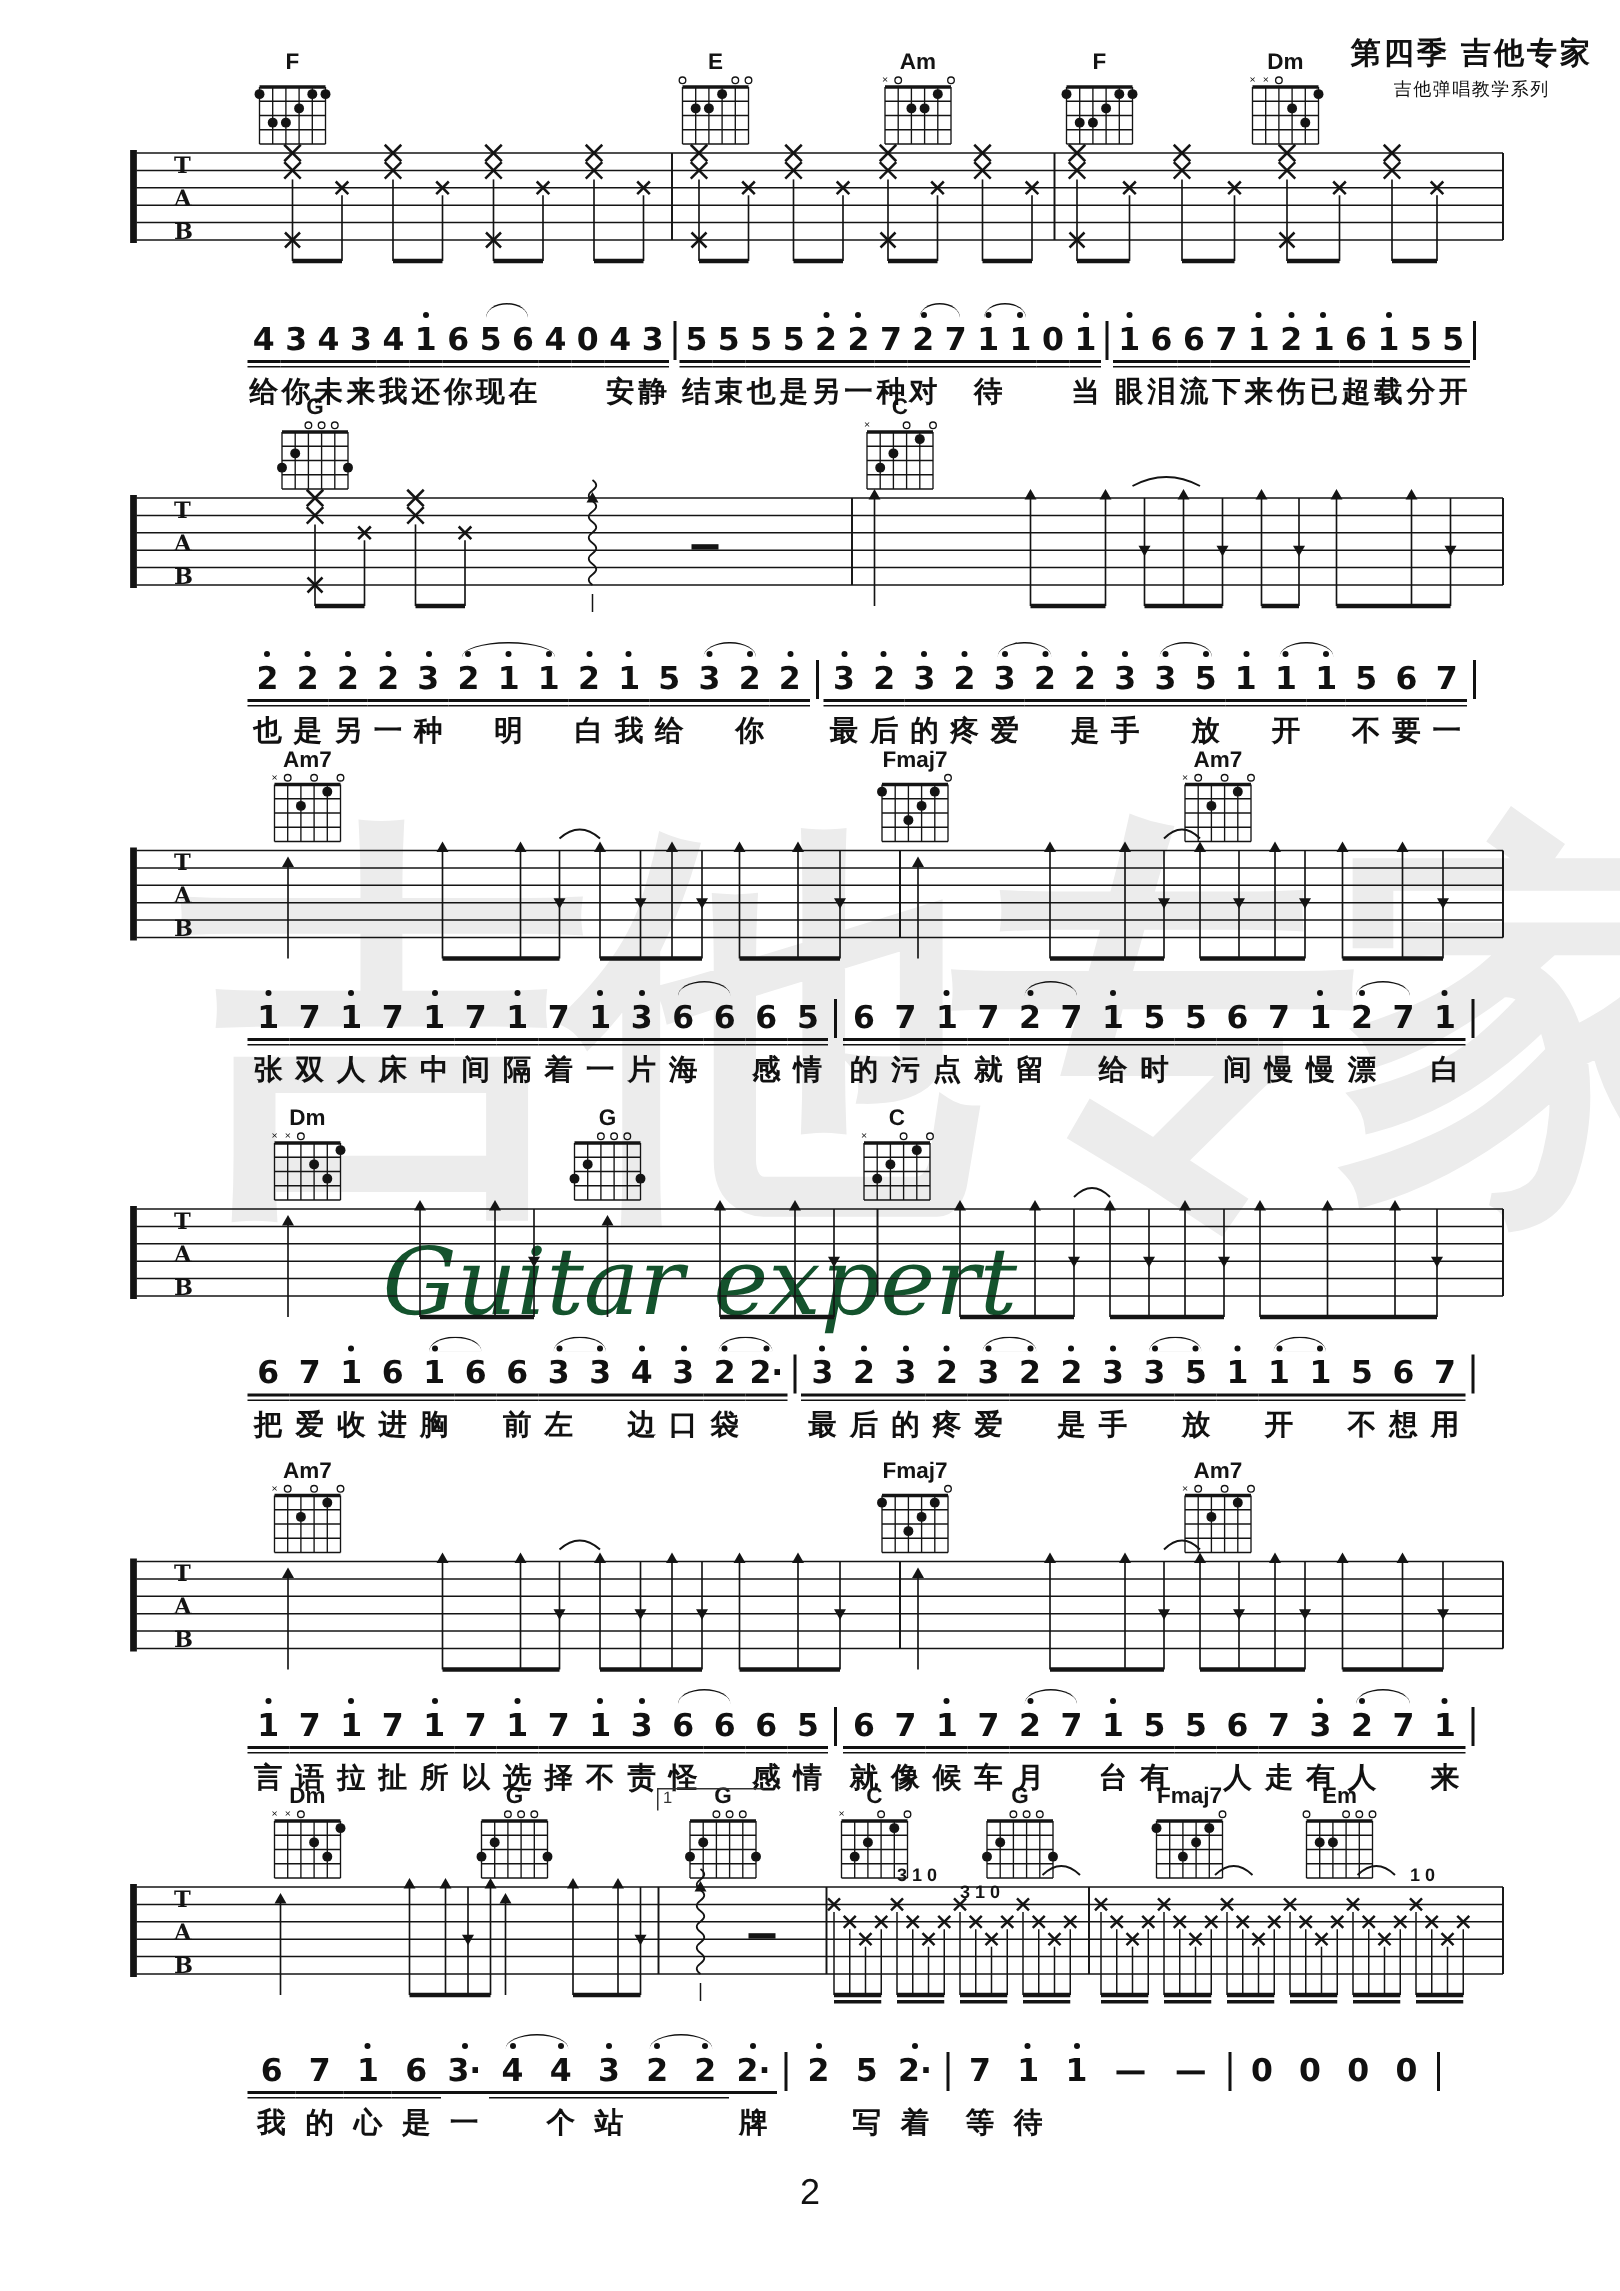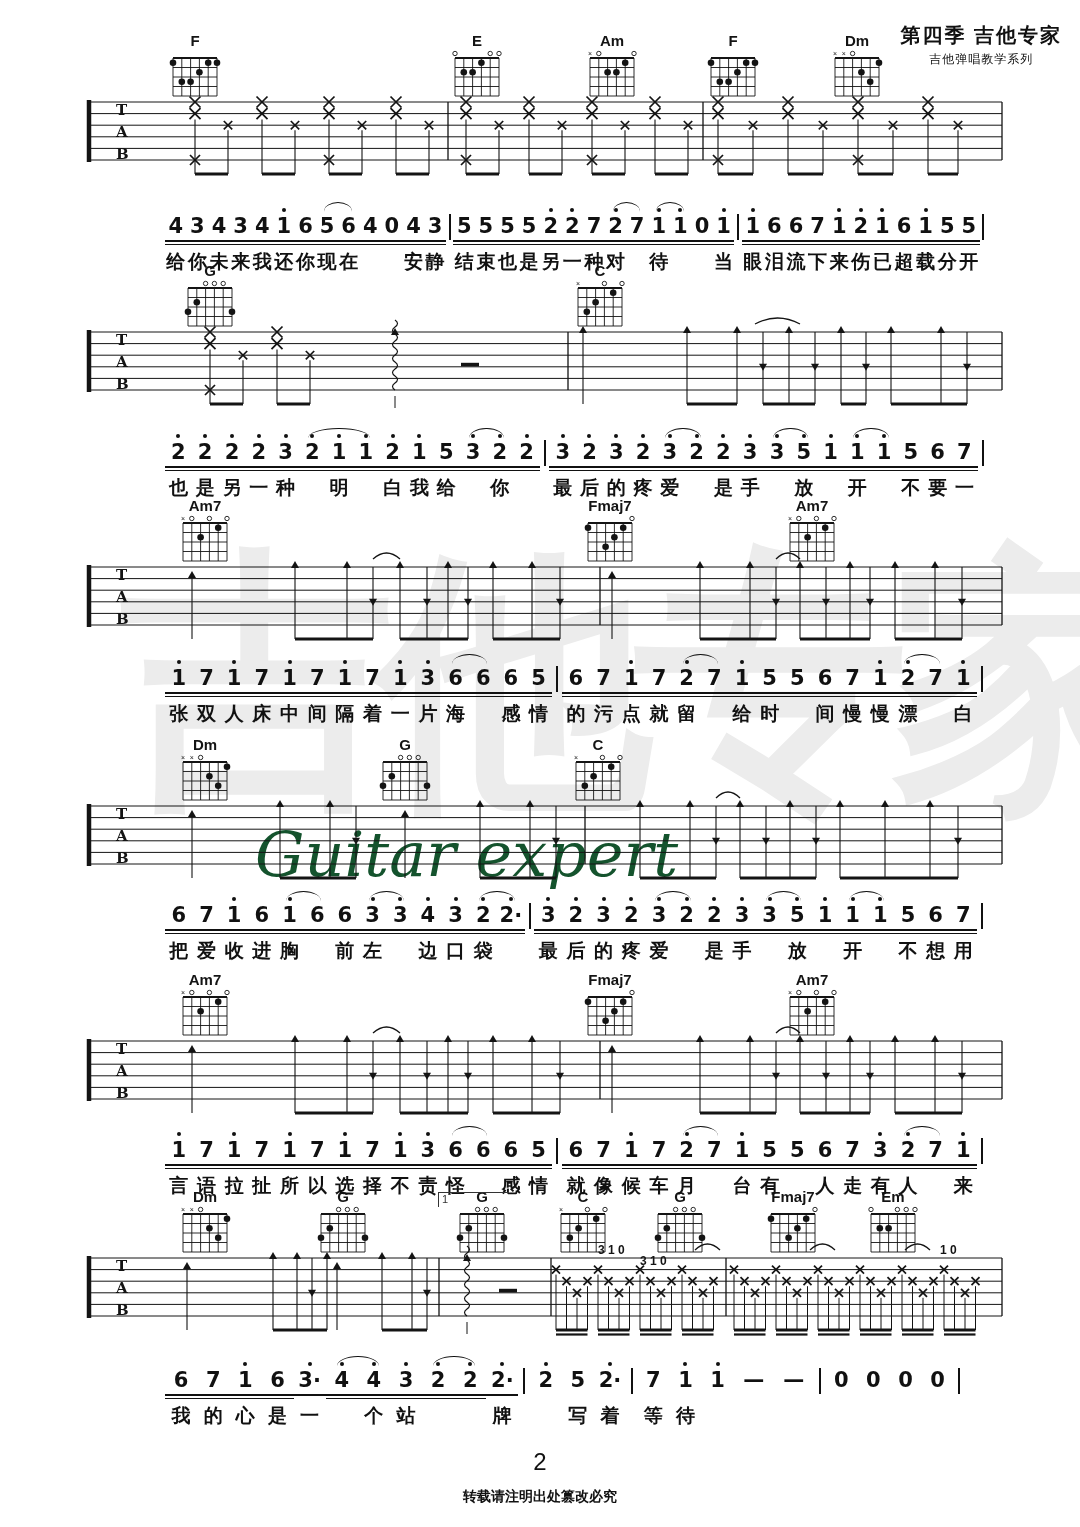--- a/index.html
+++ b/index.html
@@ -2902,14 +2902,13 @@
         </div>
         <div class="col barc">
           <div class="mbar"></div>
         </div>
         <div class="arc" style="left: 172.2px; width: 41.6px;"></div>
         <div class="arc" style="left: 268.2px; width: 41.6px;"></div>
       </div>
     </div>
 
   <div id="pgnum">2</div>
-  <div id="notice">转载请注明出处篡改必究</div>
 </div>
 
 </body></html>

